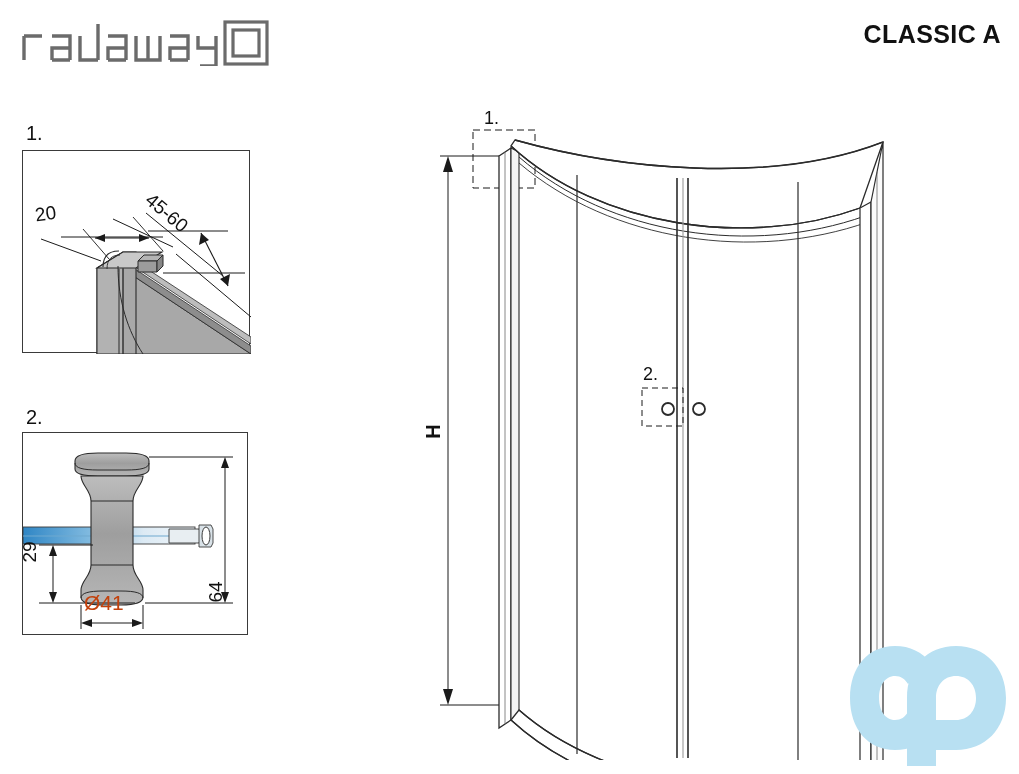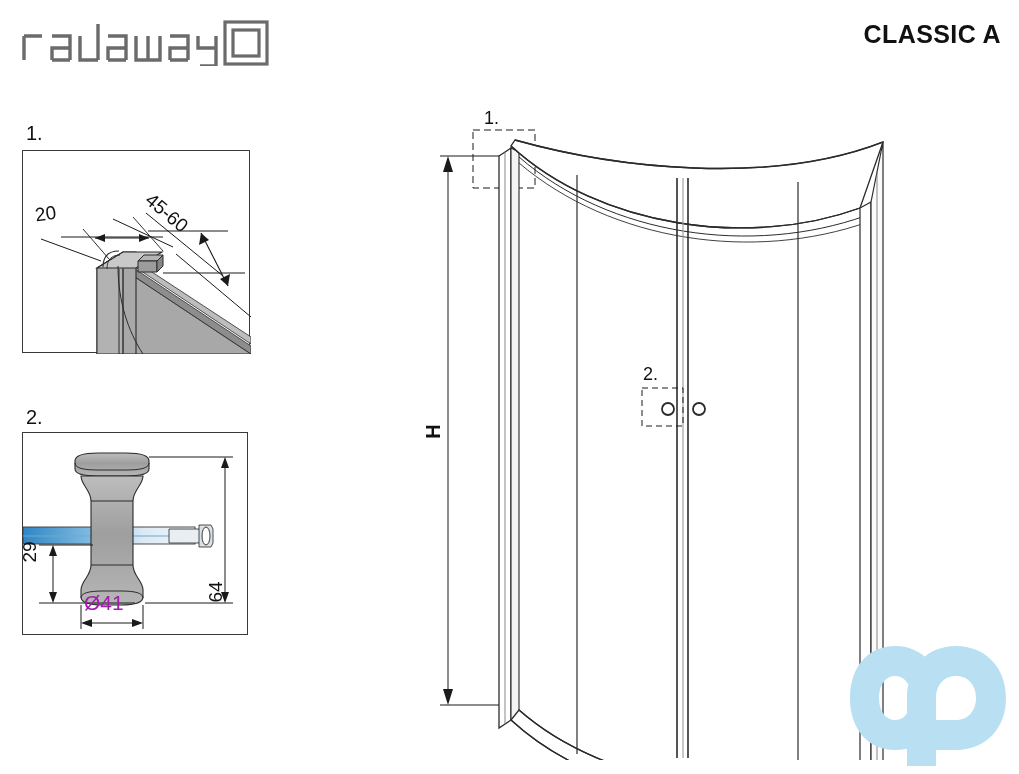--- a/index.html
+++ b/index.html
@@ -204,21 +204,21 @@
         <line x1="126" y1="24" x2="210" y2="24"></line>
         <line x1="122" y1="170" x2="210" y2="170"></line>
         <line x1="202" y1="30" x2="202" y2="164"></line>
       </g>
       <polygon points="202,24 198,35 206,35" fill="#1a1a1a"></polygon>
       <polygon points="202,170 198,159 206,159" fill="#1a1a1a"></polygon>
     </svg>
 
     <div class="lbl" style="position:absolute;left:-4px;top:108px;font-size:19px;color:#111;
                 transform:rotate(-90deg);transform-origin:center;">29</div>
-    <div class="lbl" style="position:absolute;left:61px;top:158px;font-size:21px;color:#a21caf;">Ø41</div>
+    <div class="lbl" style="position:absolute;left:61px;top:158px;font-size:21px;color:#c2410c;">Ø41</div>
     <div class="lbl" style="position:absolute;left:182px;top:148px;font-size:19px;color:#111;
                 transform:rotate(-90deg);transform-origin:center;">64</div>
   </div>
 
   <div id="main-drawing">
     <svg width="590" height="640" viewBox="0 0 590 640">
 
       <g stroke="#1a1a1a" stroke-width="1" fill="none">
         <line x1="20" y1="36" x2="95" y2="36"></line>
         <line x1="20" y1="585" x2="95" y2="585"></line>

